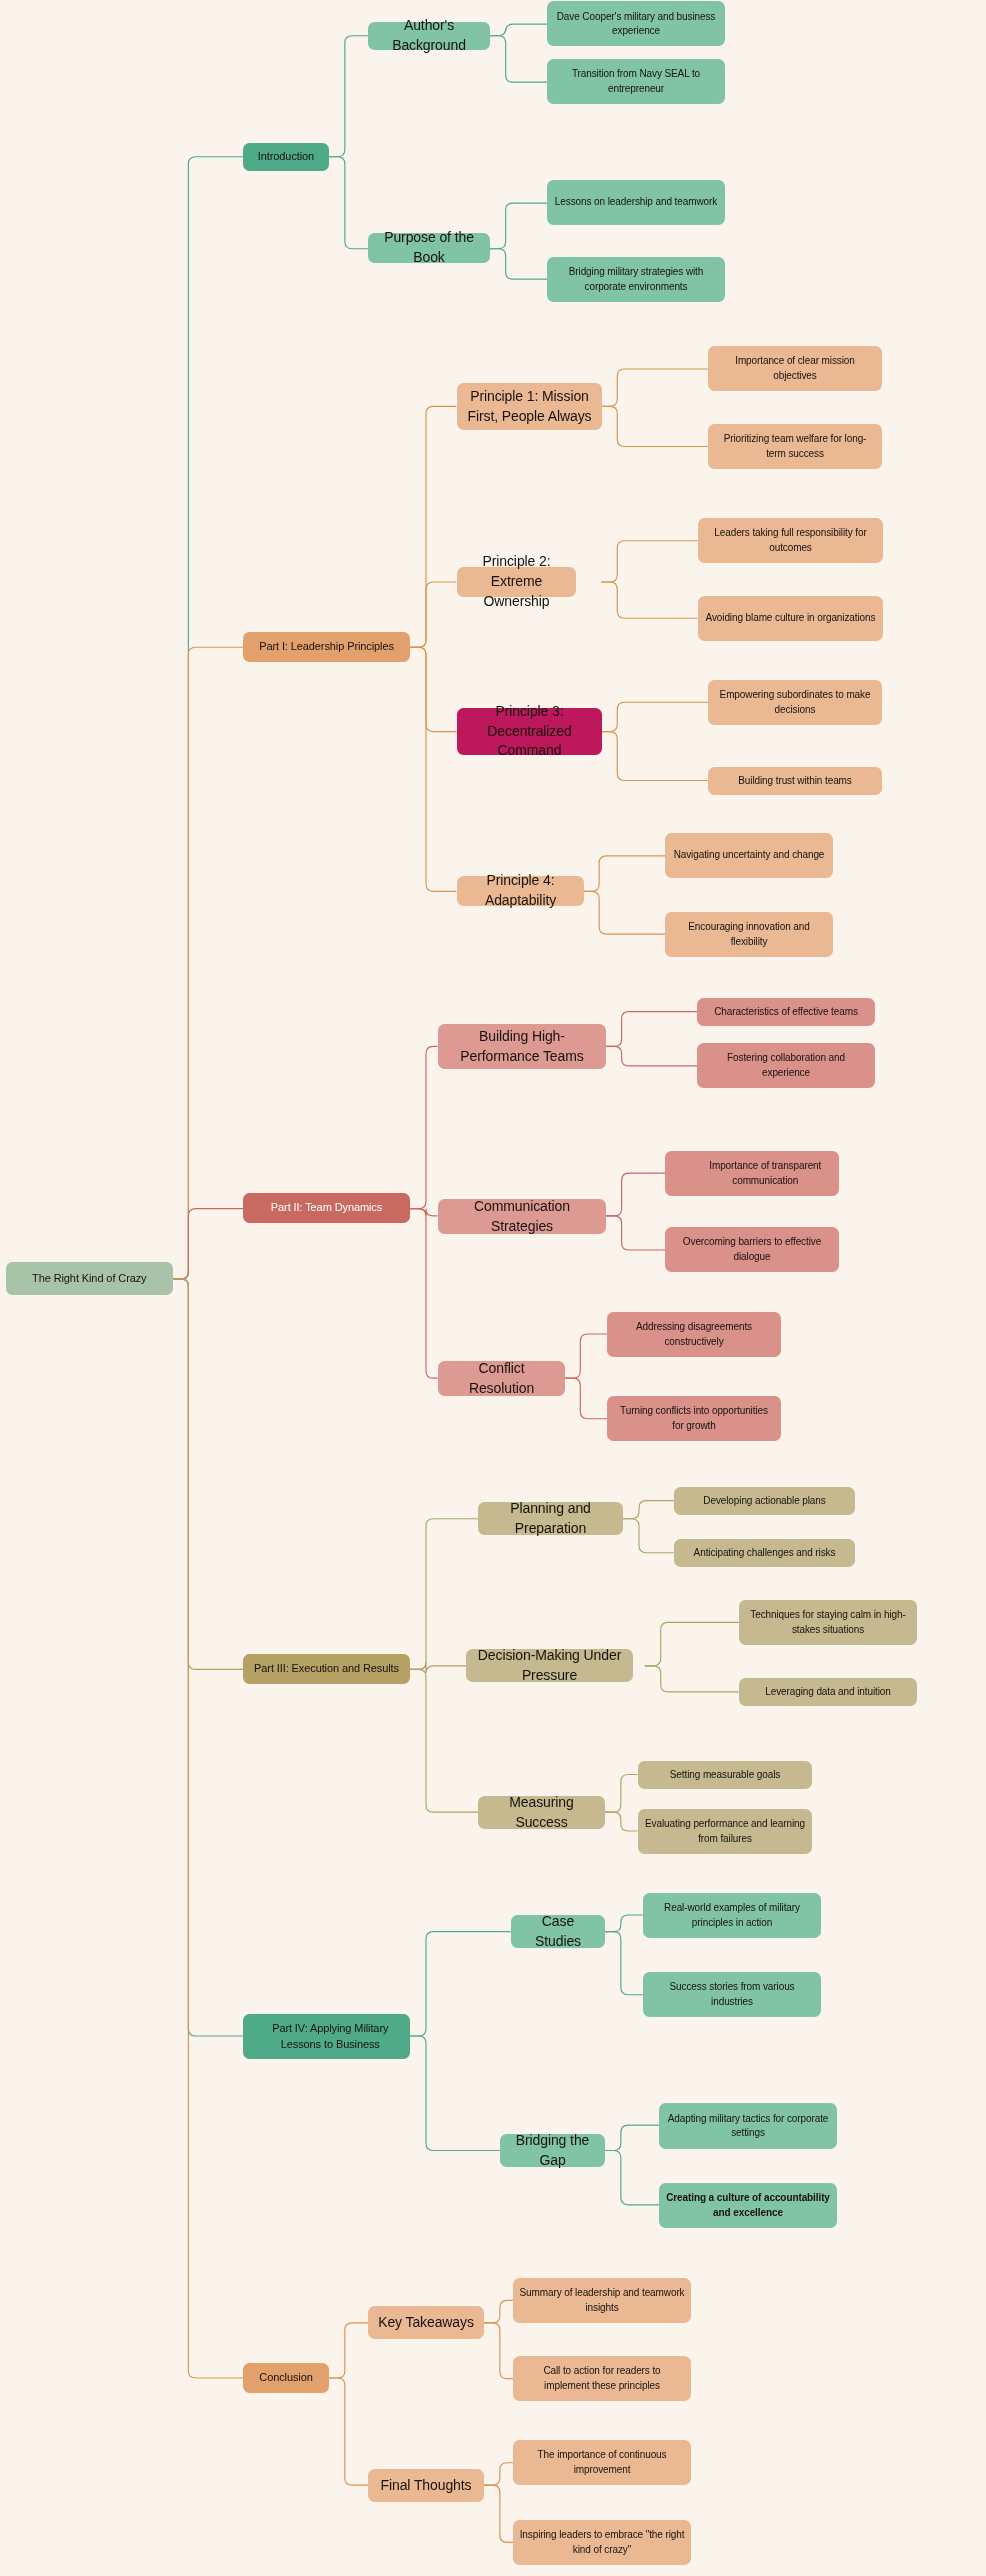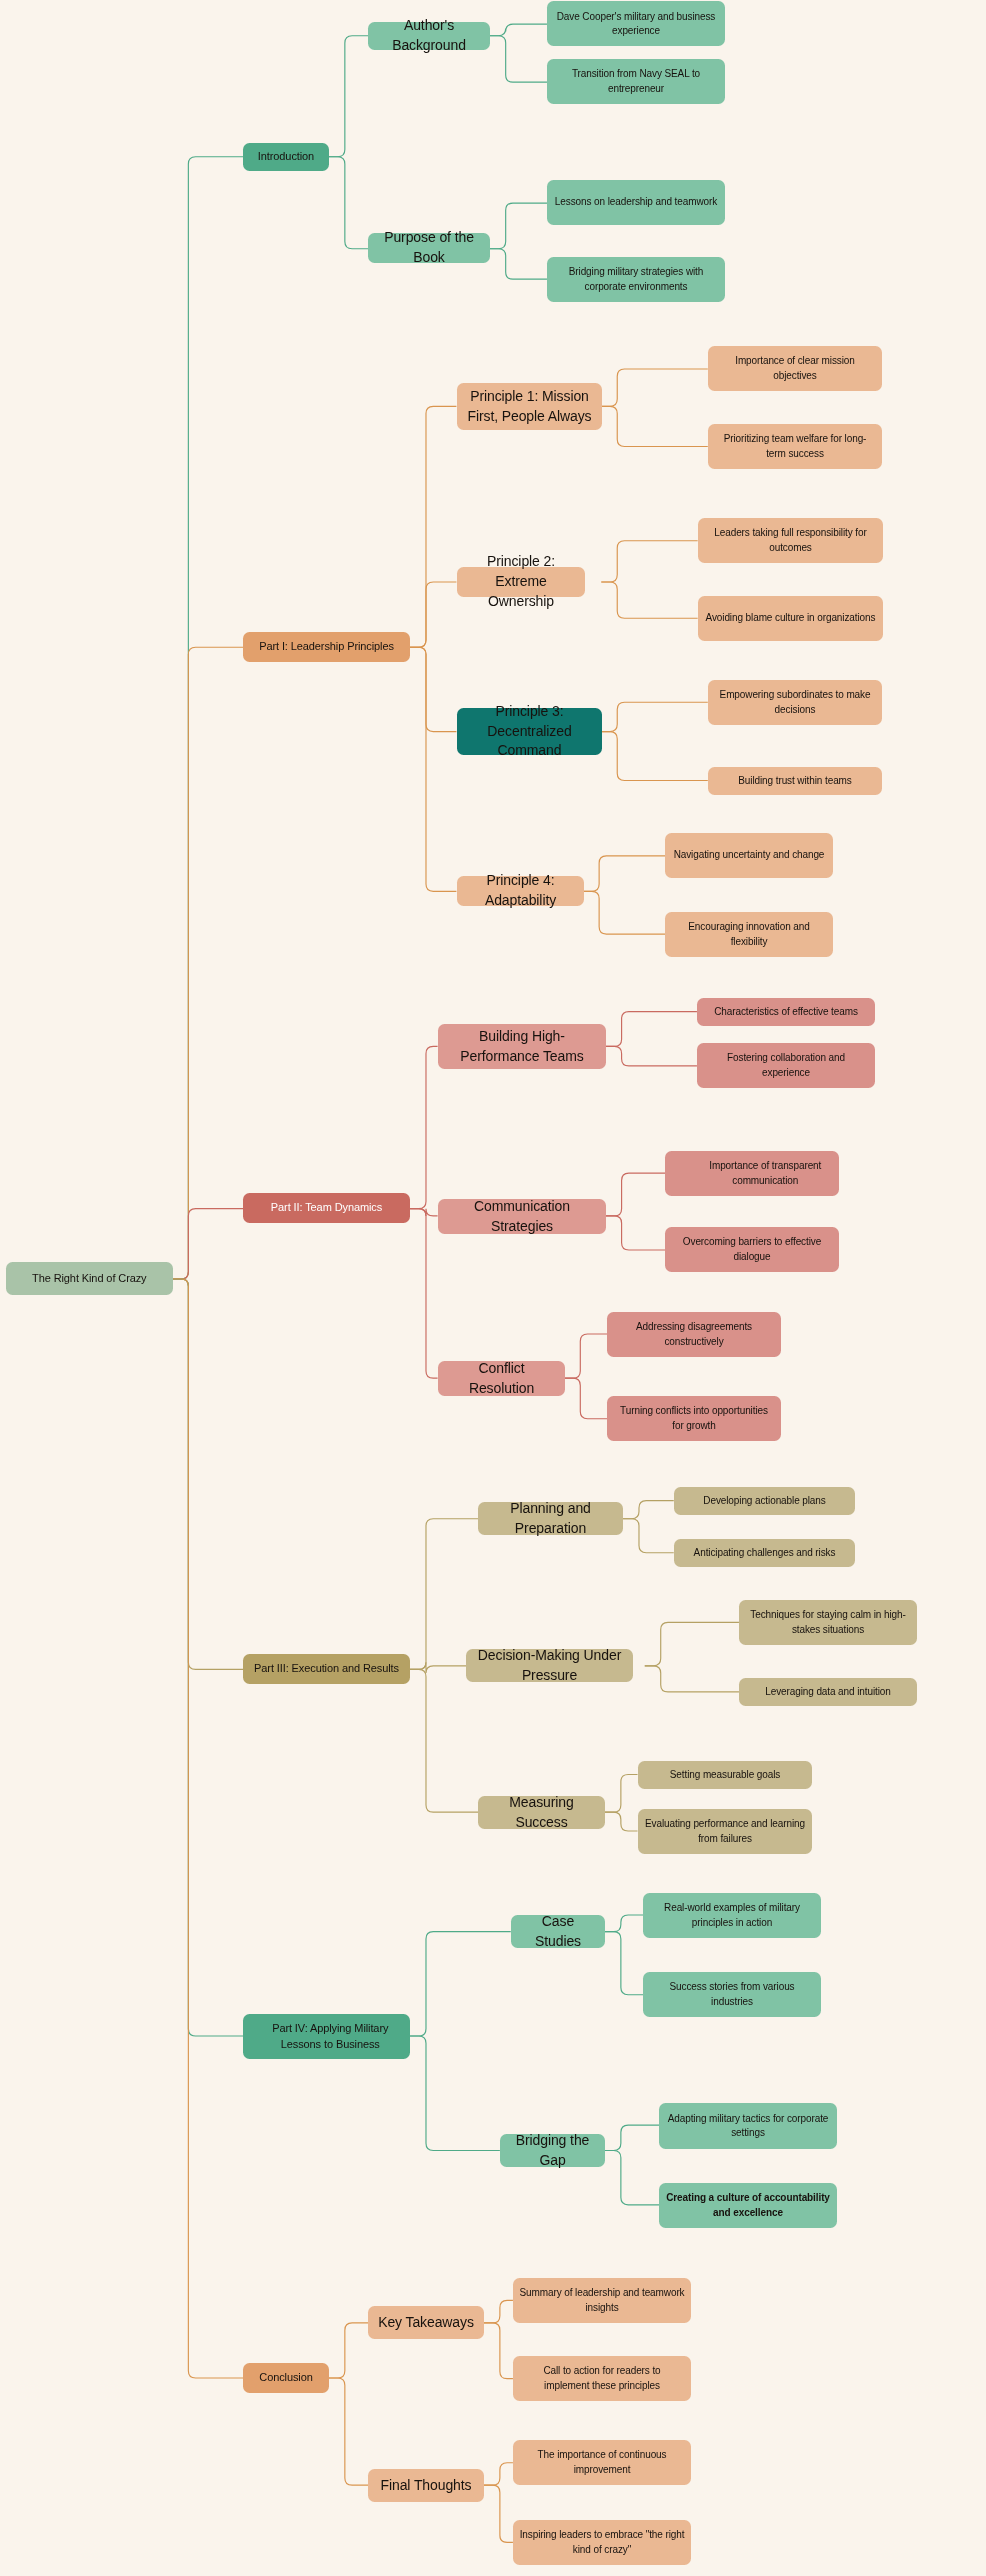--- a/index.html
+++ b/index.html
@@ -98,24 +98,24 @@
     <div class="node lvl2" style="left: 368px; top: 22px; width: 122px; height: 27.5px; background: rgb(128, 195, 165);">Author's Background</div>
     <div class="node lvl3" style="left: 547px; top: 1.4px; width: 178px; height: 45px; background: rgb(128, 195, 165);">Dave Cooper's military and business experience</div>
     <div class="node lvl3" style="left: 547px; top: 59px; width: 178px; height: 45px; background: rgb(128, 195, 165);">Transition from Navy SEAL to entrepreneur</div>
     <div class="node lvl2" style="left: 368px; top: 233px; width: 122px; height: 30px; background: rgb(128, 195, 165);">Purpose of the Book</div>
     <div class="node lvl3" style="left: 547px; top: 180px; width: 178px; height: 45px; background: rgb(128, 195, 165);">Lessons on leadership and teamwork</div>
     <div class="node lvl3" style="left: 547px; top: 257px; width: 178px; height: 45px; background: rgb(128, 195, 165);">Bridging military strategies with corporate environments</div>
     <div class="node lvl1" style="left: 243px; top: 632px; width: 167px; height: 30px; background: rgb(226, 160, 108);">Part I: Leadership Principles</div>
     <div class="node lvl2" style="left: 457px; top: 383px; width: 145px; height: 47px; background: rgb(234, 184, 147);">Principle 1: Mission First, People Always</div>
     <div class="node lvl3" style="left: 708px; top: 346px; width: 174px; height: 45px; background: rgb(234, 184, 147);">Importance of clear mission objectives</div>
     <div class="node lvl3" style="left: 708px; top: 424px; width: 174px; height: 45px; background: rgb(234, 184, 147);">Prioritizing team welfare for long-term success</div>
-    <div class="node lvl2" style="left: 457px; top: 567px; width: 128px; height: 30px; background: rgb(234, 184, 147);">Principle 2: Extreme Ownership</div>
+    <div class="node lvl2" style="left: 457px; top: 567px; width: 119px; height: 30px; background: rgb(234, 184, 147);">Principle 2: Extreme Ownership</div>
     <div class="node lvl3" style="left: 698px; top: 518px; width: 185px; height: 45px; background: rgb(234, 184, 147);">Leaders taking full responsibility for outcomes</div>
     <div class="node lvl3" style="left: 698px; top: 596px; width: 185px; height: 45px; background: rgb(234, 184, 147);">Avoiding blame culture in organizations</div>
-    <div class="node lvl2" style="left: 457px; top: 708px; width: 145px; height: 47px; background: #0f766e;">Principle 3: Decentralized Command</div>
+    <div class="node lvl2" style="left: 457px; top: 708px; width: 145px; height: 47px; background: #be185d;">Principle 3: Decentralized Command</div>
     <div class="node lvl3" style="left: 708px; top: 680px; width: 174px; height: 45px; background: rgb(234, 184, 147);">Empowering subordinates to make decisions</div>
     <div class="node lvl3" style="left: 708px; top: 767px; width: 174px; height: 27.5px; background: rgb(234, 184, 147);">Building trust within teams</div>
     <div class="node lvl2" style="left: 457px; top: 876px; width: 127px; height: 30px; background: rgb(234, 184, 147);">Principle 4: Adaptability</div>
     <div class="node lvl3" style="left: 665px; top: 833px; width: 168px; height: 45px; background: rgb(234, 184, 147);">Navigating uncertainty and change</div>
     <div class="node lvl3" style="left: 665px; top: 912px; width: 168px; height: 45px; background: rgb(234, 184, 147);">Encouraging innovation and flexibility</div>
     <div class="node lvl1 white-text" style="left: 243px; top: 1193px; width: 167px; height: 30px; background: rgb(201, 106, 96);">Part II: Team Dynamics</div>
     <div class="node lvl2" style="left: 438px; top: 1024px; width: 168px; height: 45px; background: rgb(221, 154, 146);">Building High-Performance Teams</div>
     <div class="node lvl3" style="left: 697px; top: 998px; width: 178px; height: 27.5px; background: rgb(217, 145, 138);">Characteristics of effective teams</div>
     <div class="node lvl3" style="left: 697px; top: 1043px; width: 178px; height: 45px; background: rgb(217, 145, 138);">Fostering collaboration and experience</div>
     <div class="node lvl2" style="left: 438px; top: 1199px; width: 168px; height: 35px; background: rgb(221, 154, 146);">Communication Strategies</div>

